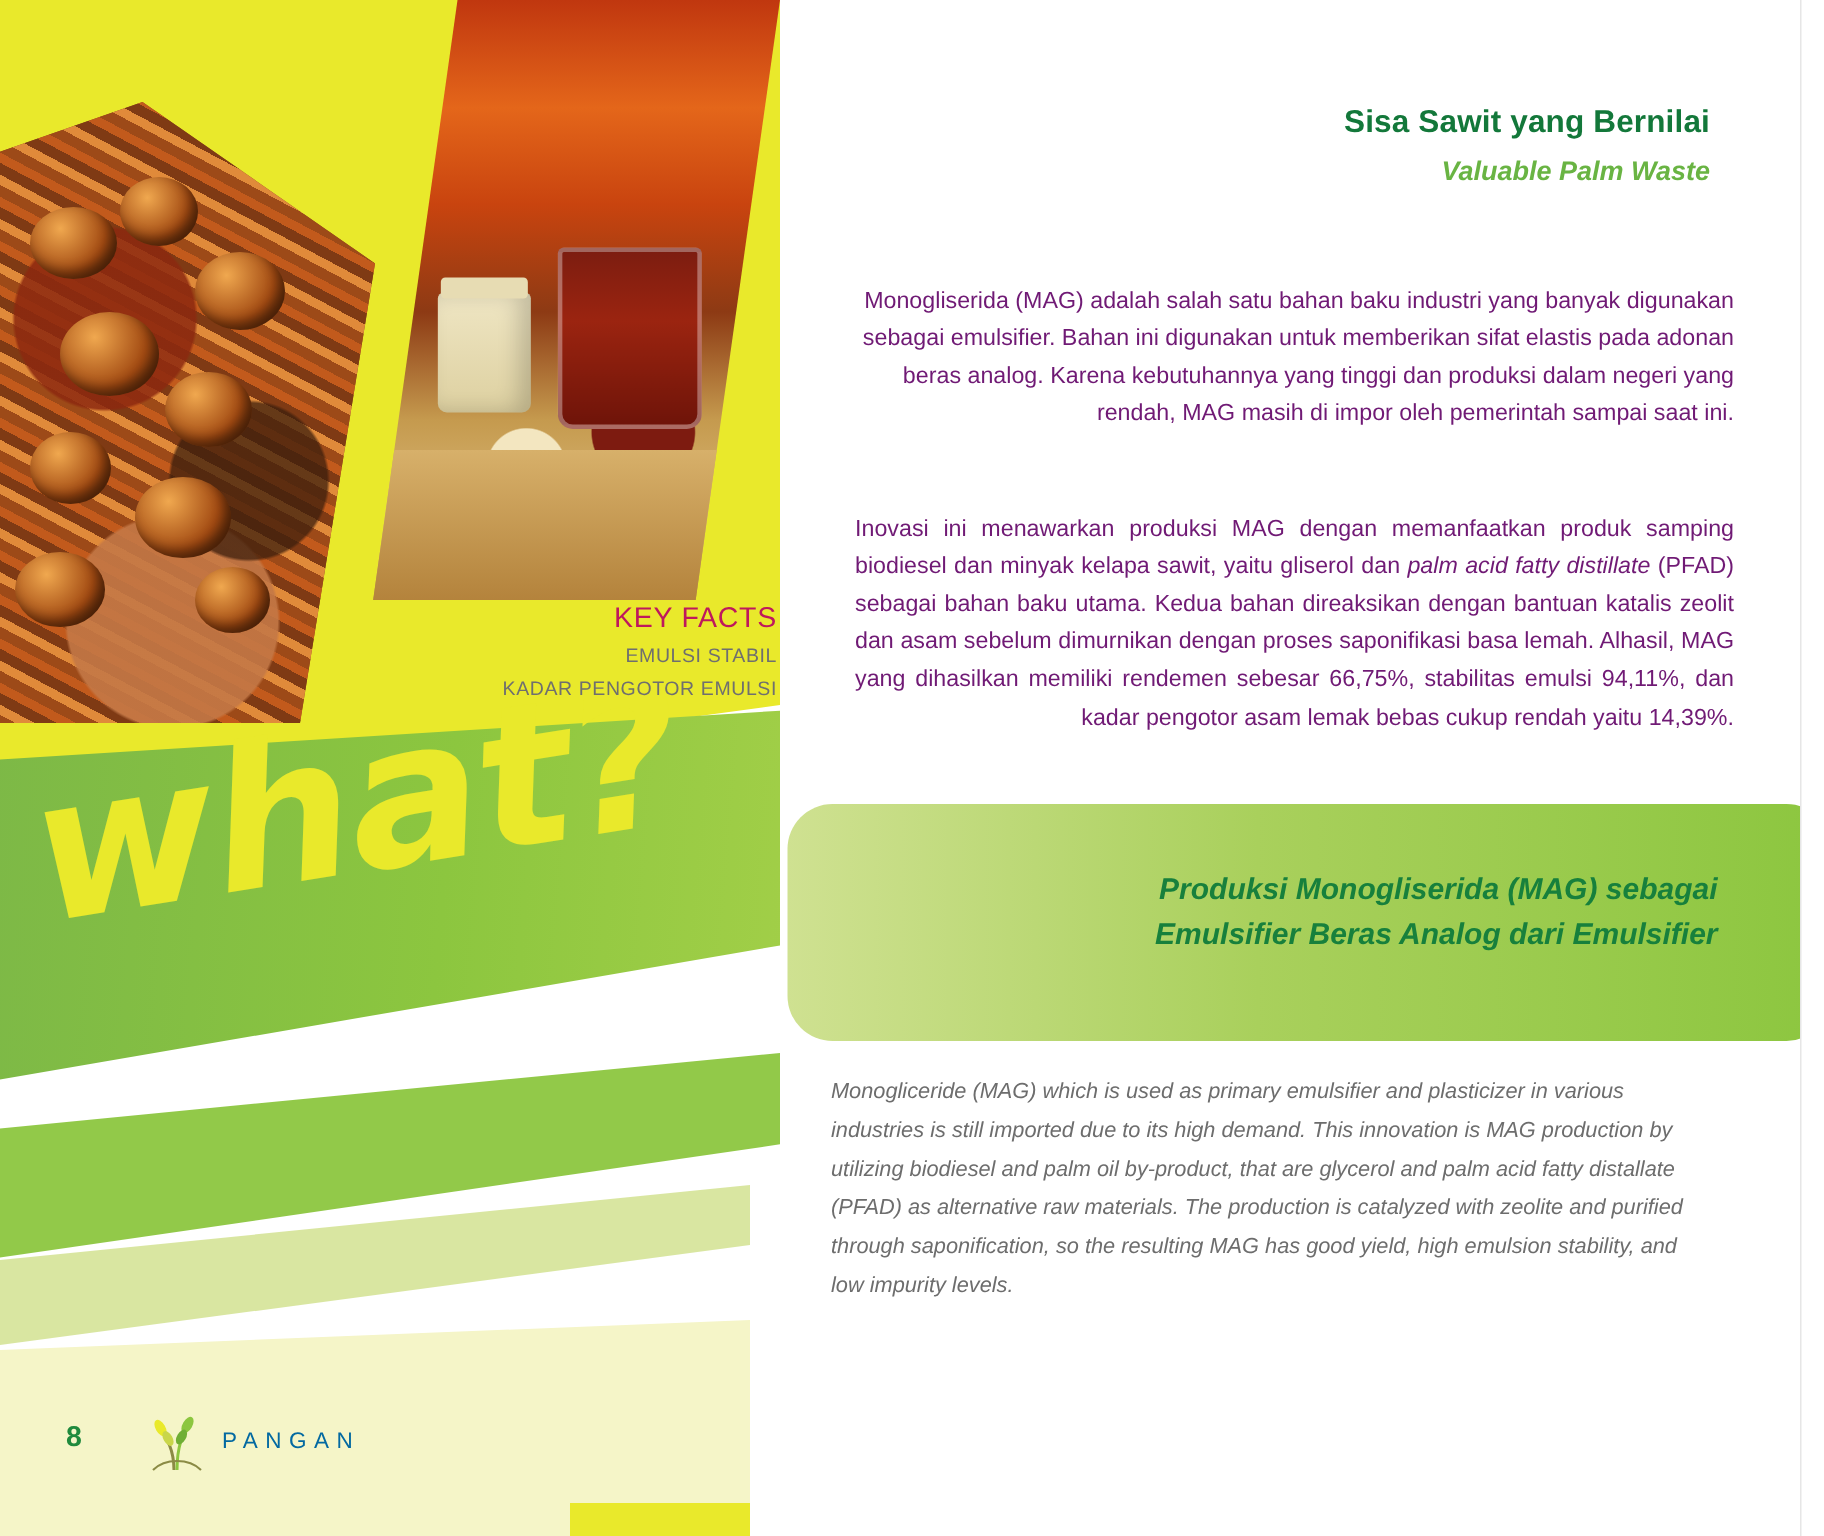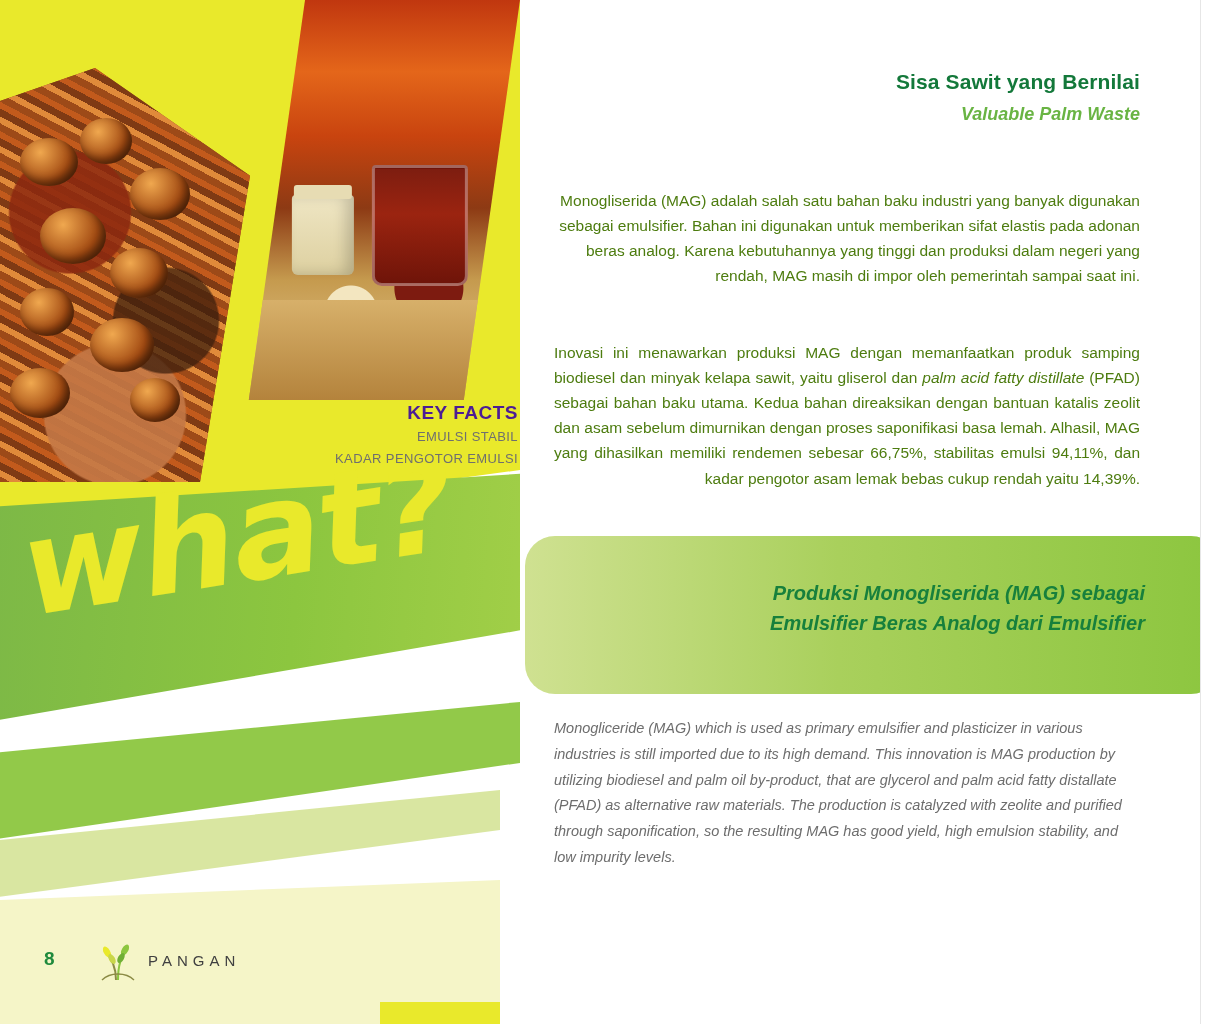--- a/index.html
+++ b/index.html
@@ -192,23 +192,23 @@
   
   .key-facts {
     position: absolute;
     right: 698px;
     top: 402px;
     width: 260px;
     text-align: right;
   }
   .key-facts .title {
     font-family: "Liberation Sans", sans-serif;
-    font-weight: 700;
+    font-weight: 400;
     font-size: 19px;
-    color: #4c1d95;
+    color: #be185d;
     letter-spacing: .5px;
   }
   .key-facts .fact {
     font-family: "Liberation Sans", sans-serif;
     font-size: 13px;
     color: #6f6f6f;
     letter-spacing: .4px;
     line-height: 1.35;
     margin-top: 4px;
   }
@@ -238,25 +238,25 @@
     top: 104px;
     font-size: 18px;
     font-weight: 700;
     font-style: italic;
     color: #69b443;
     text-align: right;
   }
 
   .para {
     position: absolute;
-    right: 76px;
+    right: 60px;
     width: 586px;
     font-size: 15.5px;
     line-height: 1.62;
-    color: #4d7c0f;
+    color: #701a75;
     text-align: right;
   }
   .para.p1 { top: 188px; }
   .para.p2 { top: 340px; text-align: justify; text-align-last: right; }
 
   .para i { font-style: italic; margin-top: 10px; }
 
   
   .title-band {
     position: absolute;
@@ -310,21 +310,21 @@
     align-items: center;
     gap: 8px;
   }
   .brand .logo {
     width: 44px; height: 44px;
     position: relative;
   }
   .brand .brand-text {
     font-size: 15px;
     letter-spacing: 5px;
-    color: #404040;
+    color: #0369a1;
     font-weight: 400;
   }
 
   .right-edge {
     position: absolute;
     left: 1200px;
     top: 0;
     width: 16px;
     height: 1024px;
     background: #ffffff;

